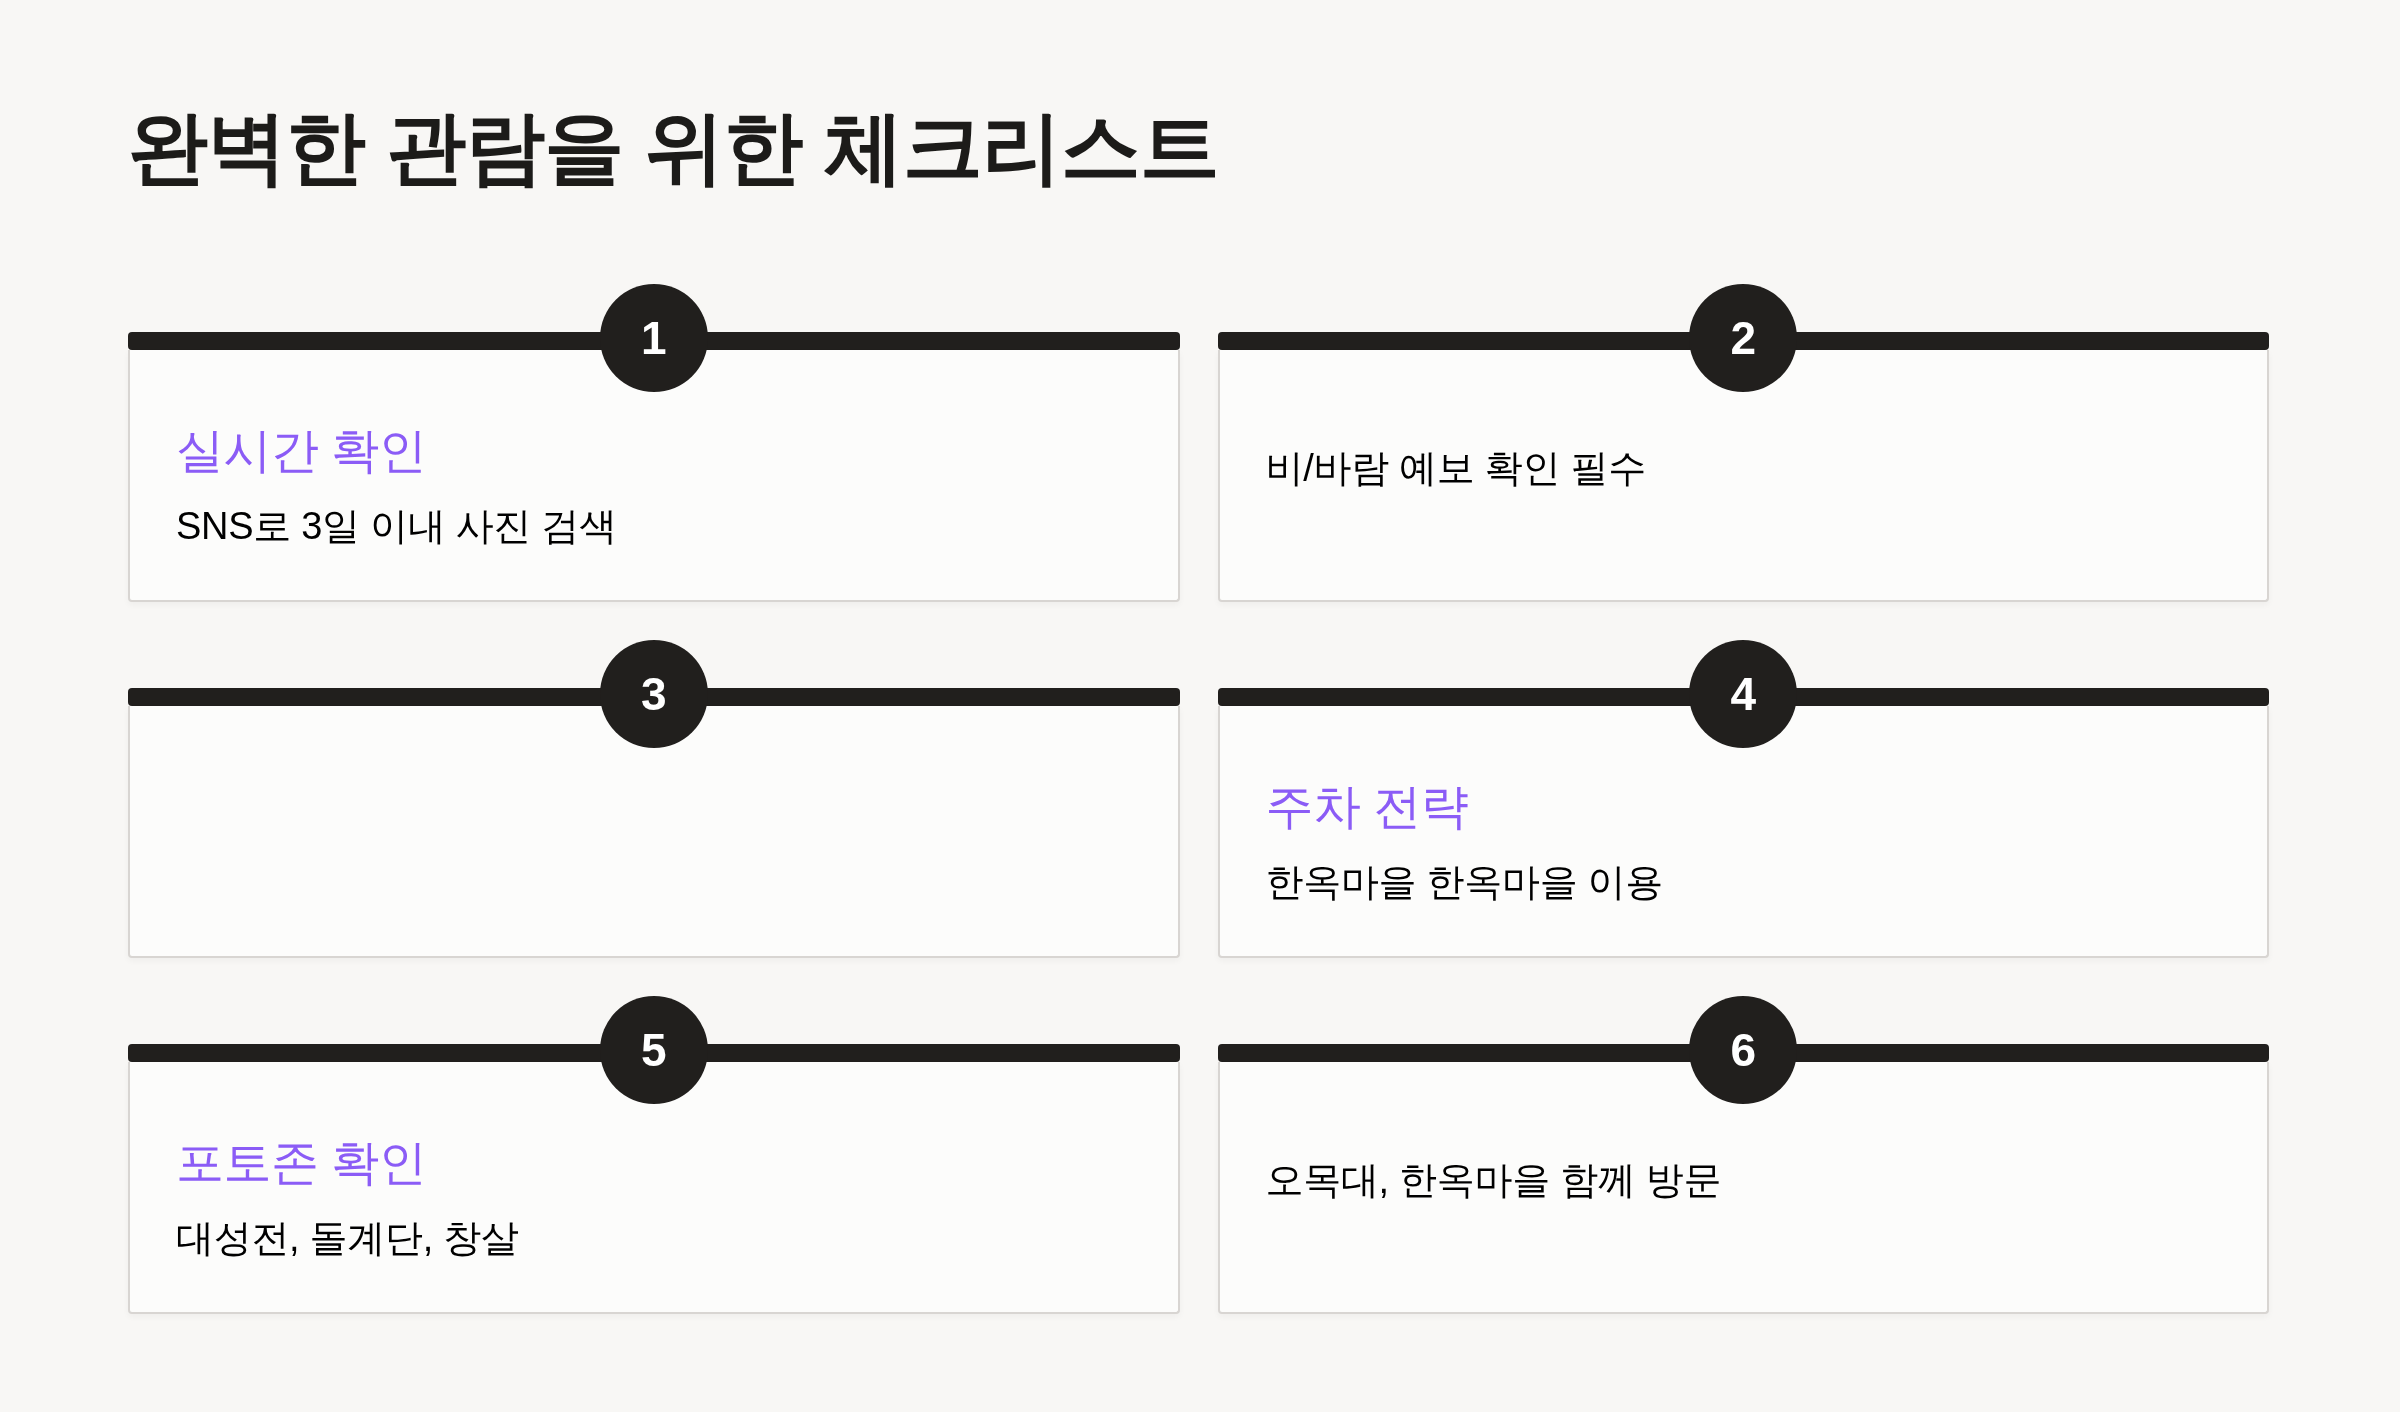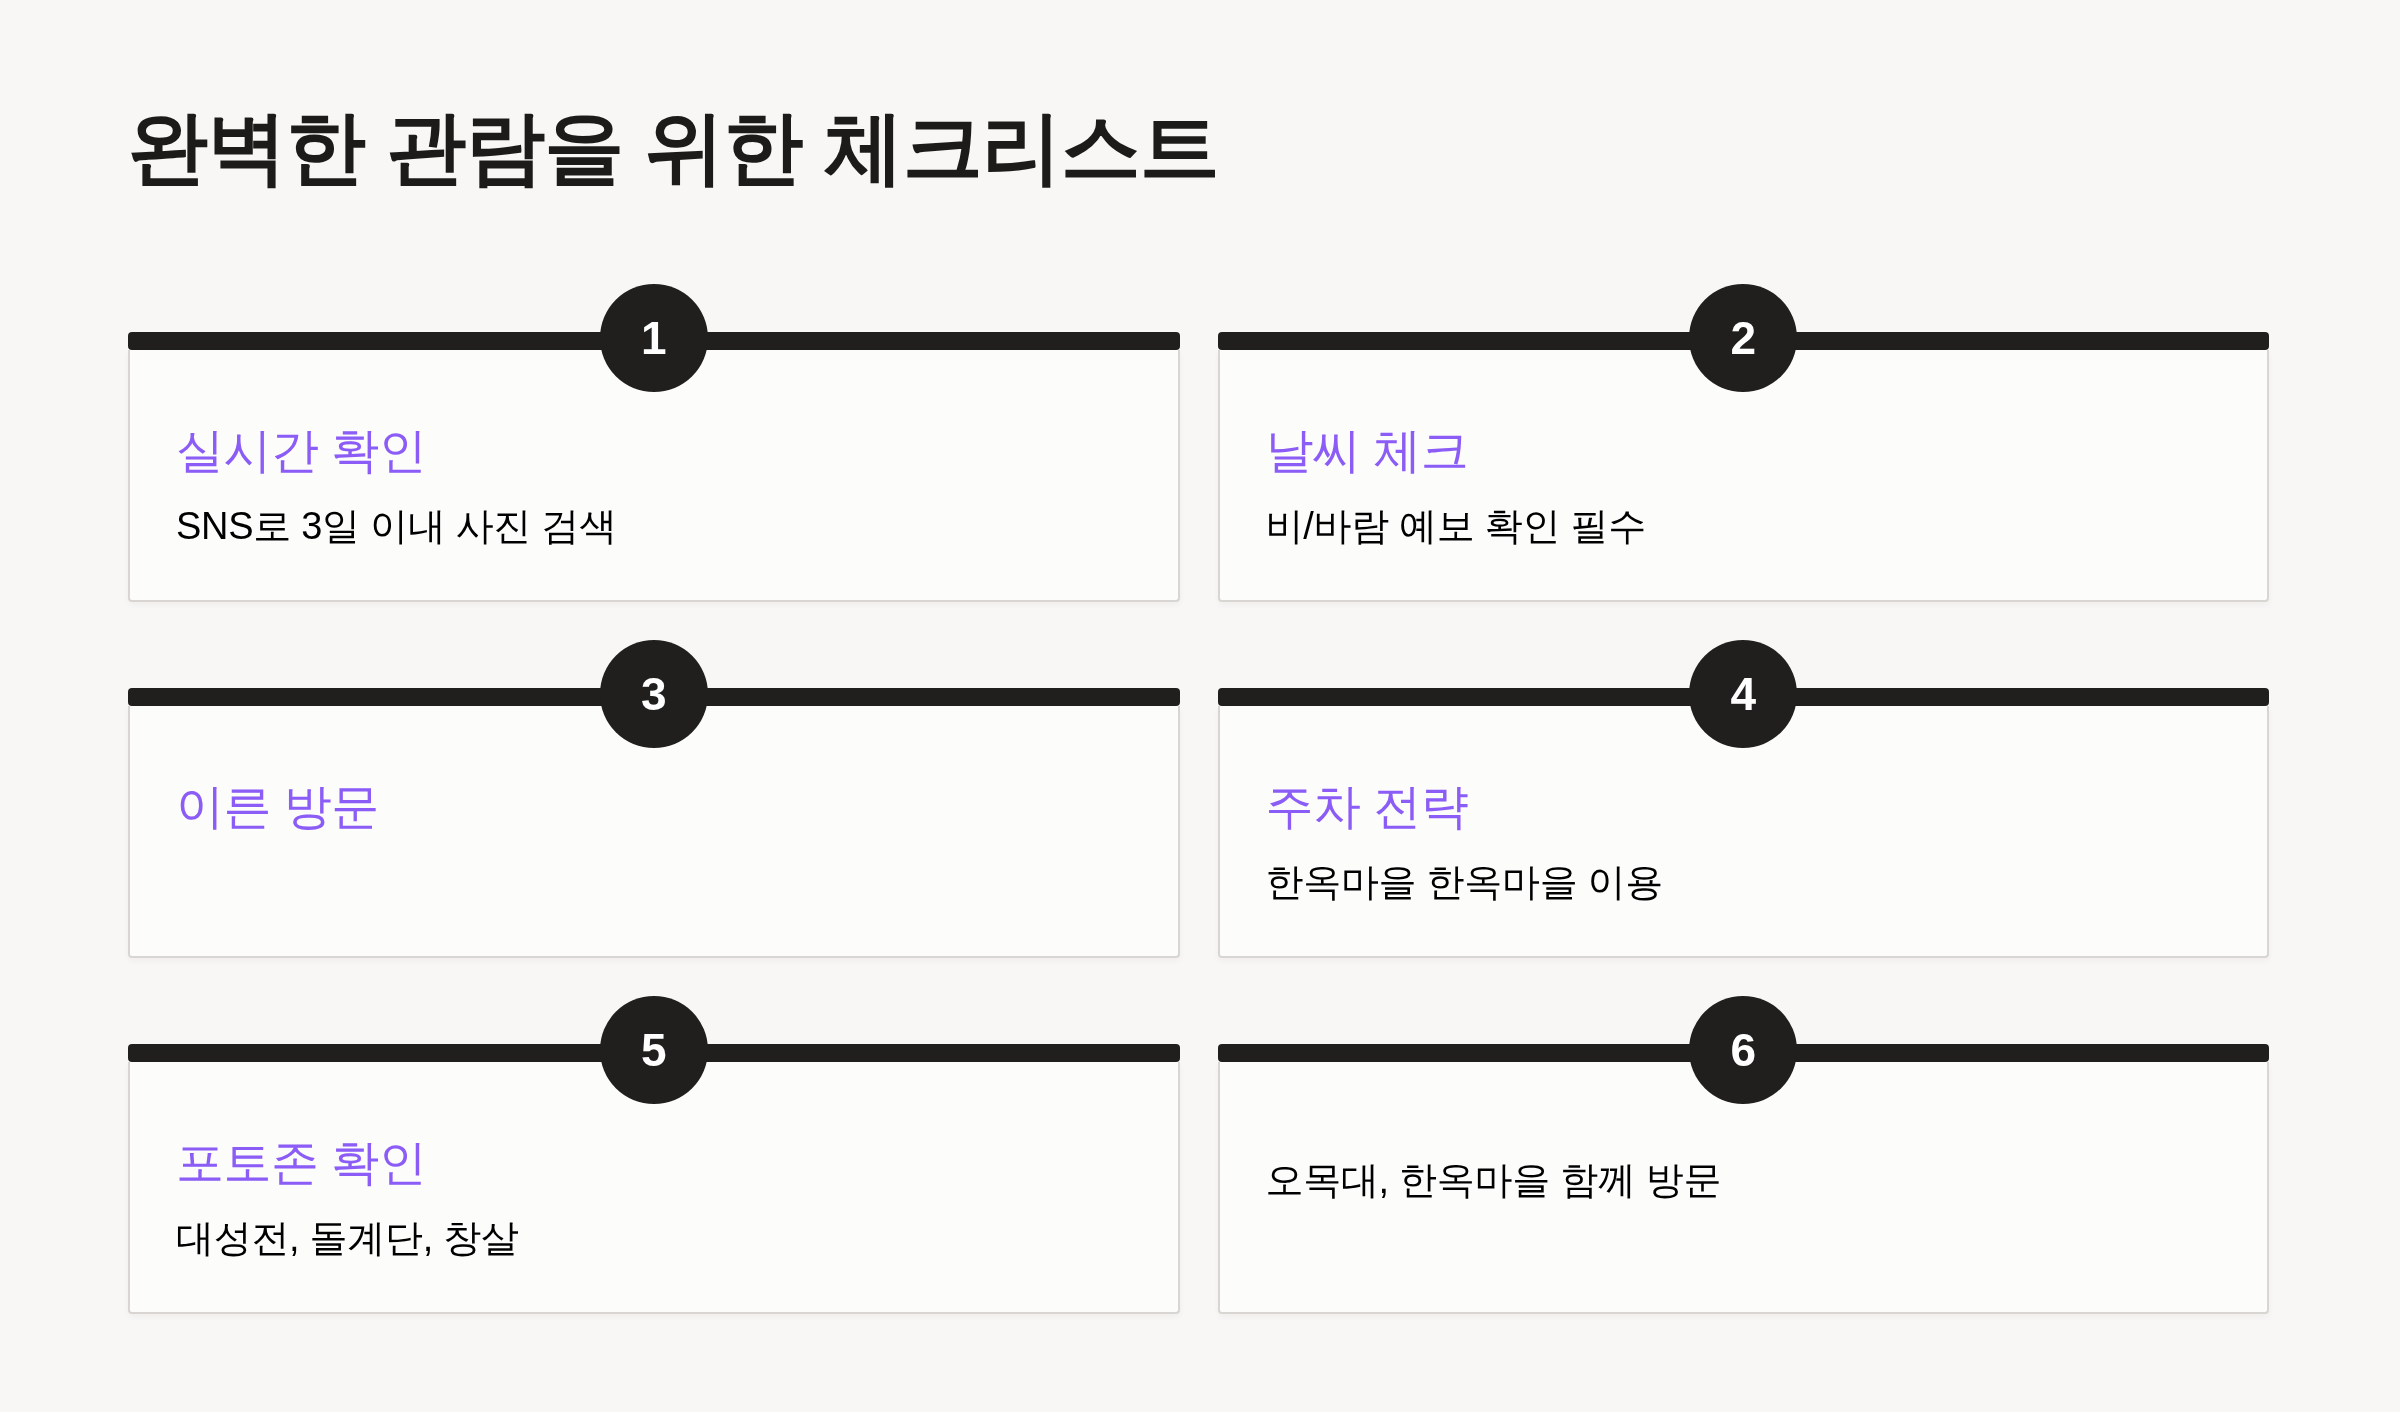--- a/index.html
+++ b/index.html
@@ -104,30 +104,28 @@
       <div class="card-body">
         <div class="card-title">실시간 확인</div>
         <div class="card-desc">SNS로 3일 이내 사진 검색</div>
       </div>
     </div>
 
     <div class="card">
       <div class="card-bar"></div>
       <div class="badge">2</div>
       <div class="card-body">
-        <div class="card-title">날씨 체크</div>
         <div class="card-desc">비/바람 예보 확인 필수</div>
       </div>
     </div>
 
     <div class="card">
       <div class="card-bar"></div>
       <div class="badge">3</div>
       <div class="card-body">
-        <div class="card-title">이른 방문</div>
       </div>
     </div>
 
     <div class="card">
       <div class="card-bar"></div>
       <div class="badge">4</div>
       <div class="card-body">
         <div class="card-title">주차 전략</div>
         <div class="card-desc">한옥마을 한옥마을 이용</div>
       </div>

